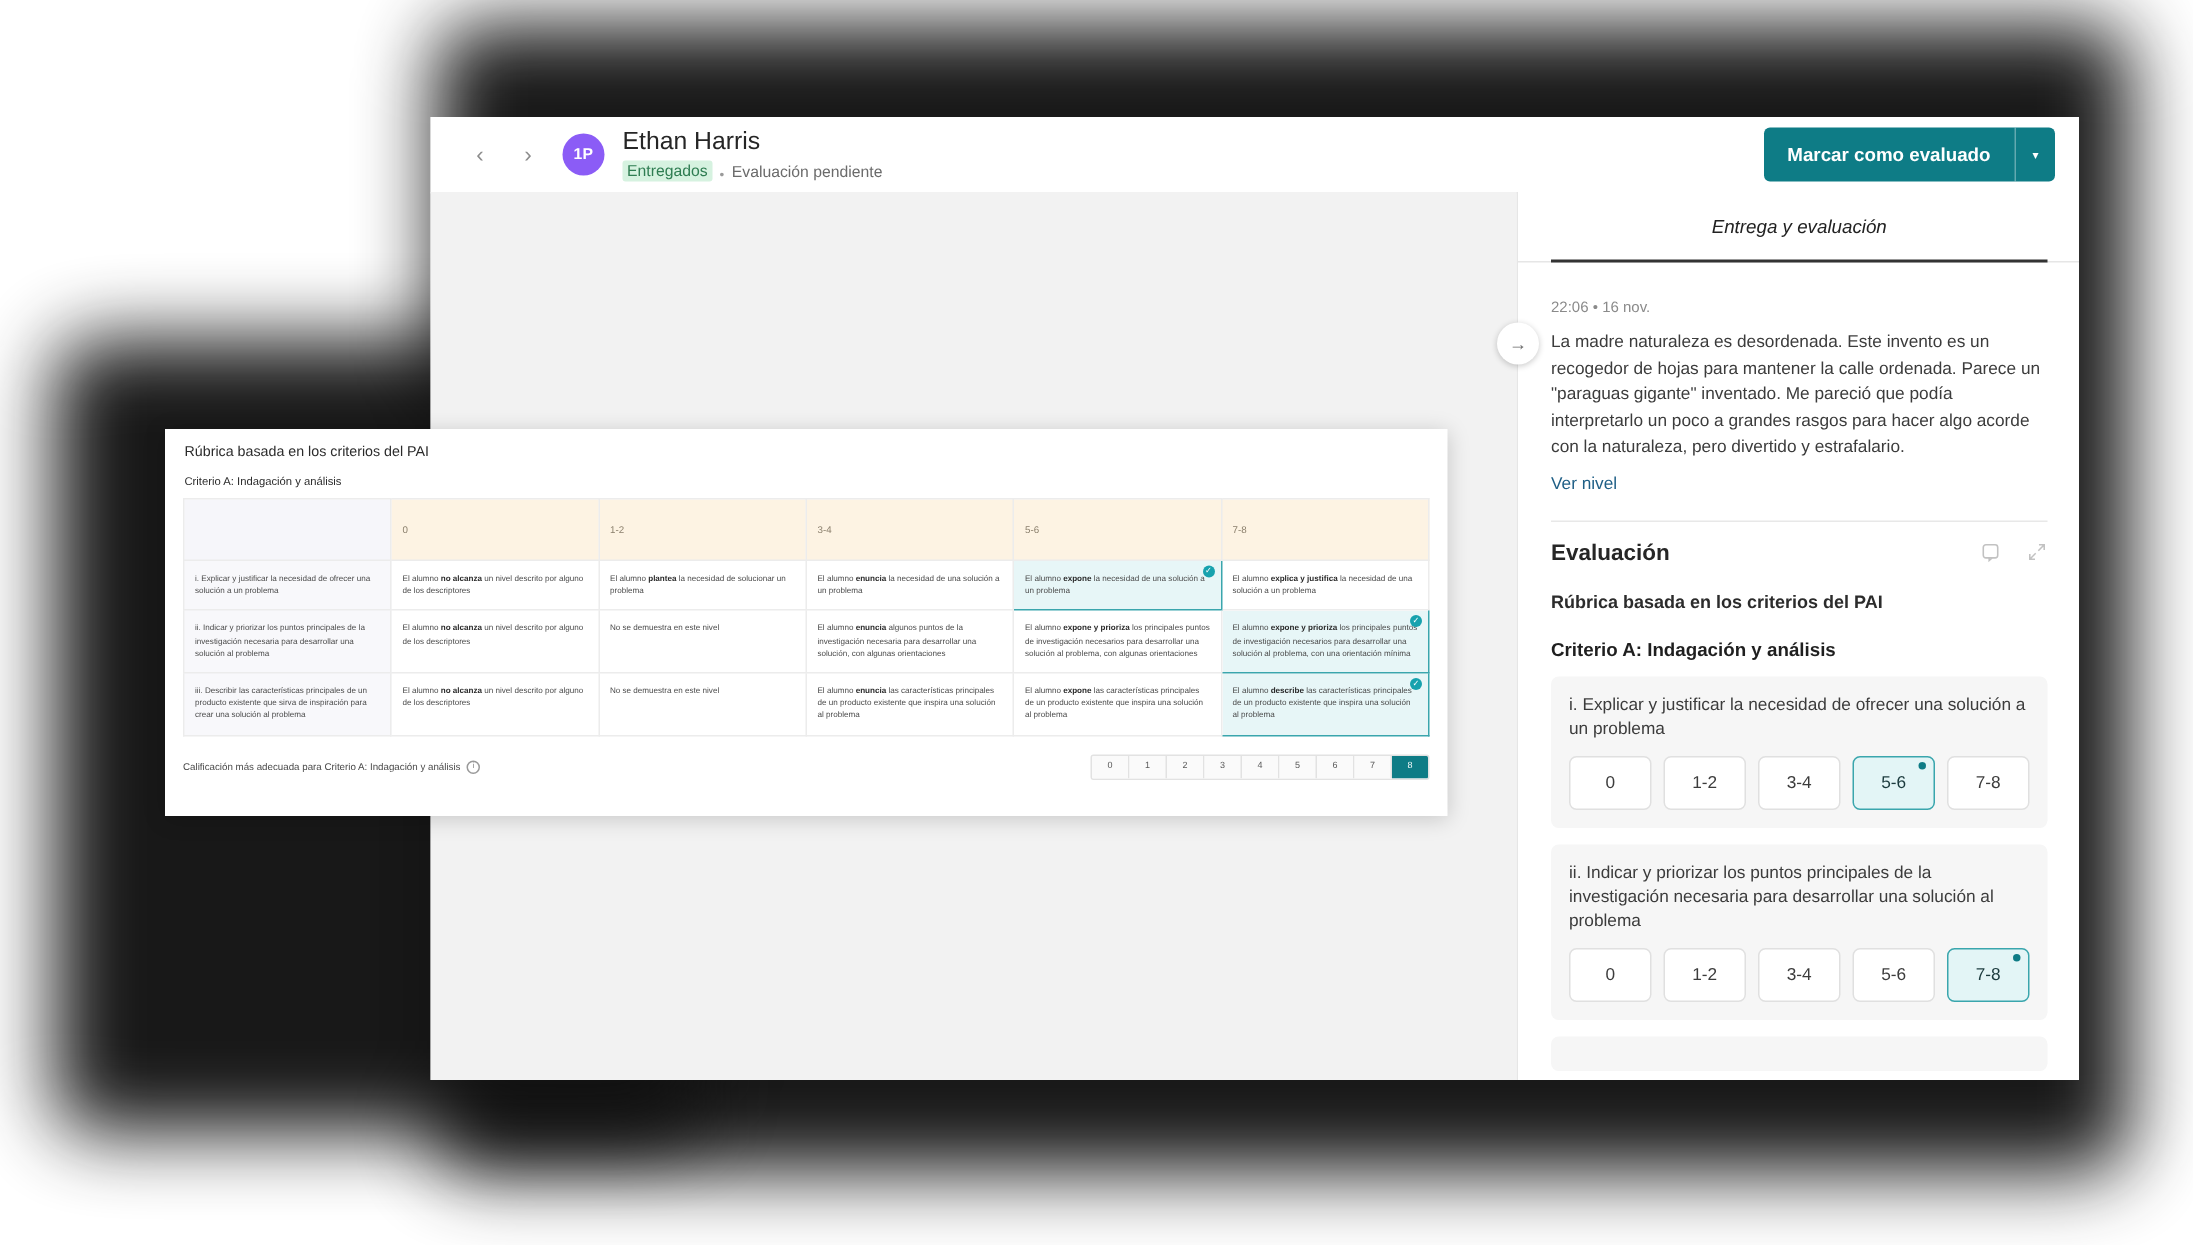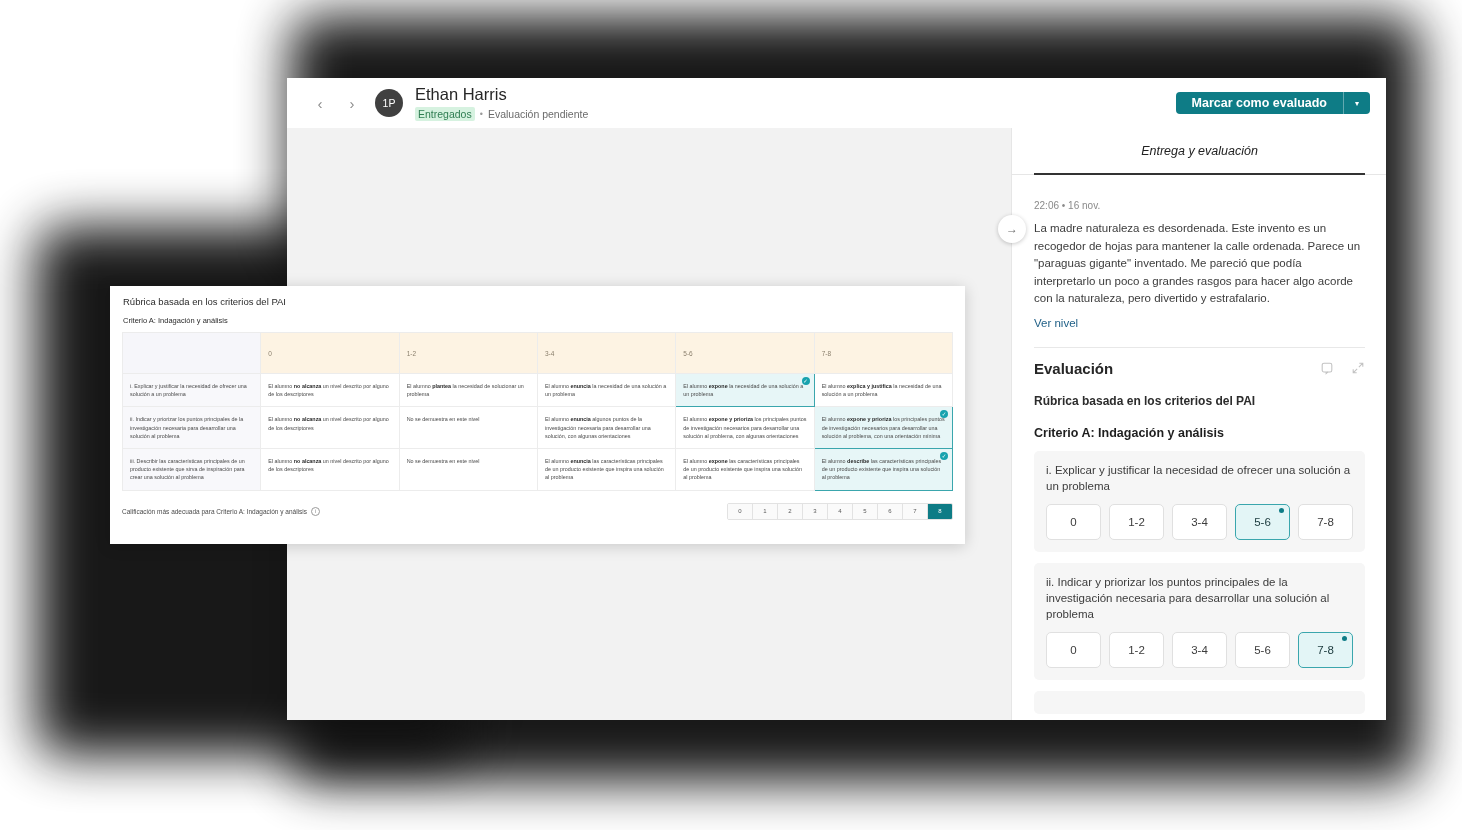--- a/index.html
+++ b/index.html
@@ -33,33 +33,33 @@
     display:flex;align-items:center;
   }
   .nav-arrow{
     width:26px;height:26px;margin-left:6px;
     display:flex;align-items:center;justify-content:center;
     color:#8c8c8c;font-size:15px;cursor:pointer;user-select:none;
   }
   .nav-arrow:first-child{margin-left:20px;}
   #avatar{
     width:28px;height:28px;border-radius:50%;
-    background:#404040;color:#ffffff;
-    font-size:10.5px;font-weight:normal;
+    background:#8b5cf6;color:#ffffff;
+    font-size:10.5px;font-weight:bold;
     display:flex;align-items:center;justify-content:center;
     margin-left:10px;letter-spacing:.2px;
   }
   #header-text{margin-left:12px;display:flex;flex-direction:column;justify-content:center;}
   #student-name{font-size:16.5px;color:#262626;line-height:18px;}
-  #status-line{font-size:10.5px;color:#6b6b6b;margin-top:4px;display:flex;align-items:center;gap:5px;}
+  #status-line{font-size:10.5px;color:#6b6b6b;margin-top:4px;display:flex;align-items:flex-end;gap:5px;}
   #status-delivered{background:#d6f2e0;color:#2f7d52;padding:1px 3px;border-radius:2px;}
   .dot-sep{color:#9a9a9a;font-size:9px;}
   #mark-evaluated-group{
     margin-left:auto;margin-right:16px;display:flex;align-items:stretch;
-    background:#0e7c86;border-radius:4px;overflow:hidden;height:22px;
+    background:#0e7c86;border-radius:4px;overflow:hidden;height:36px;
   }
   #mark-evaluated-btn{
     color:#fff;font-size:12.5px;font-weight:bold;
     padding:0 16px;display:flex;align-items:center;cursor:pointer;
   }
   #mark-evaluated-caret{
     width:26px;display:flex;align-items:center;justify-content:center;
     border-left:1px solid rgba(255,255,255,.35);color:#fff;font-size:8px;cursor:pointer;
   }
 

